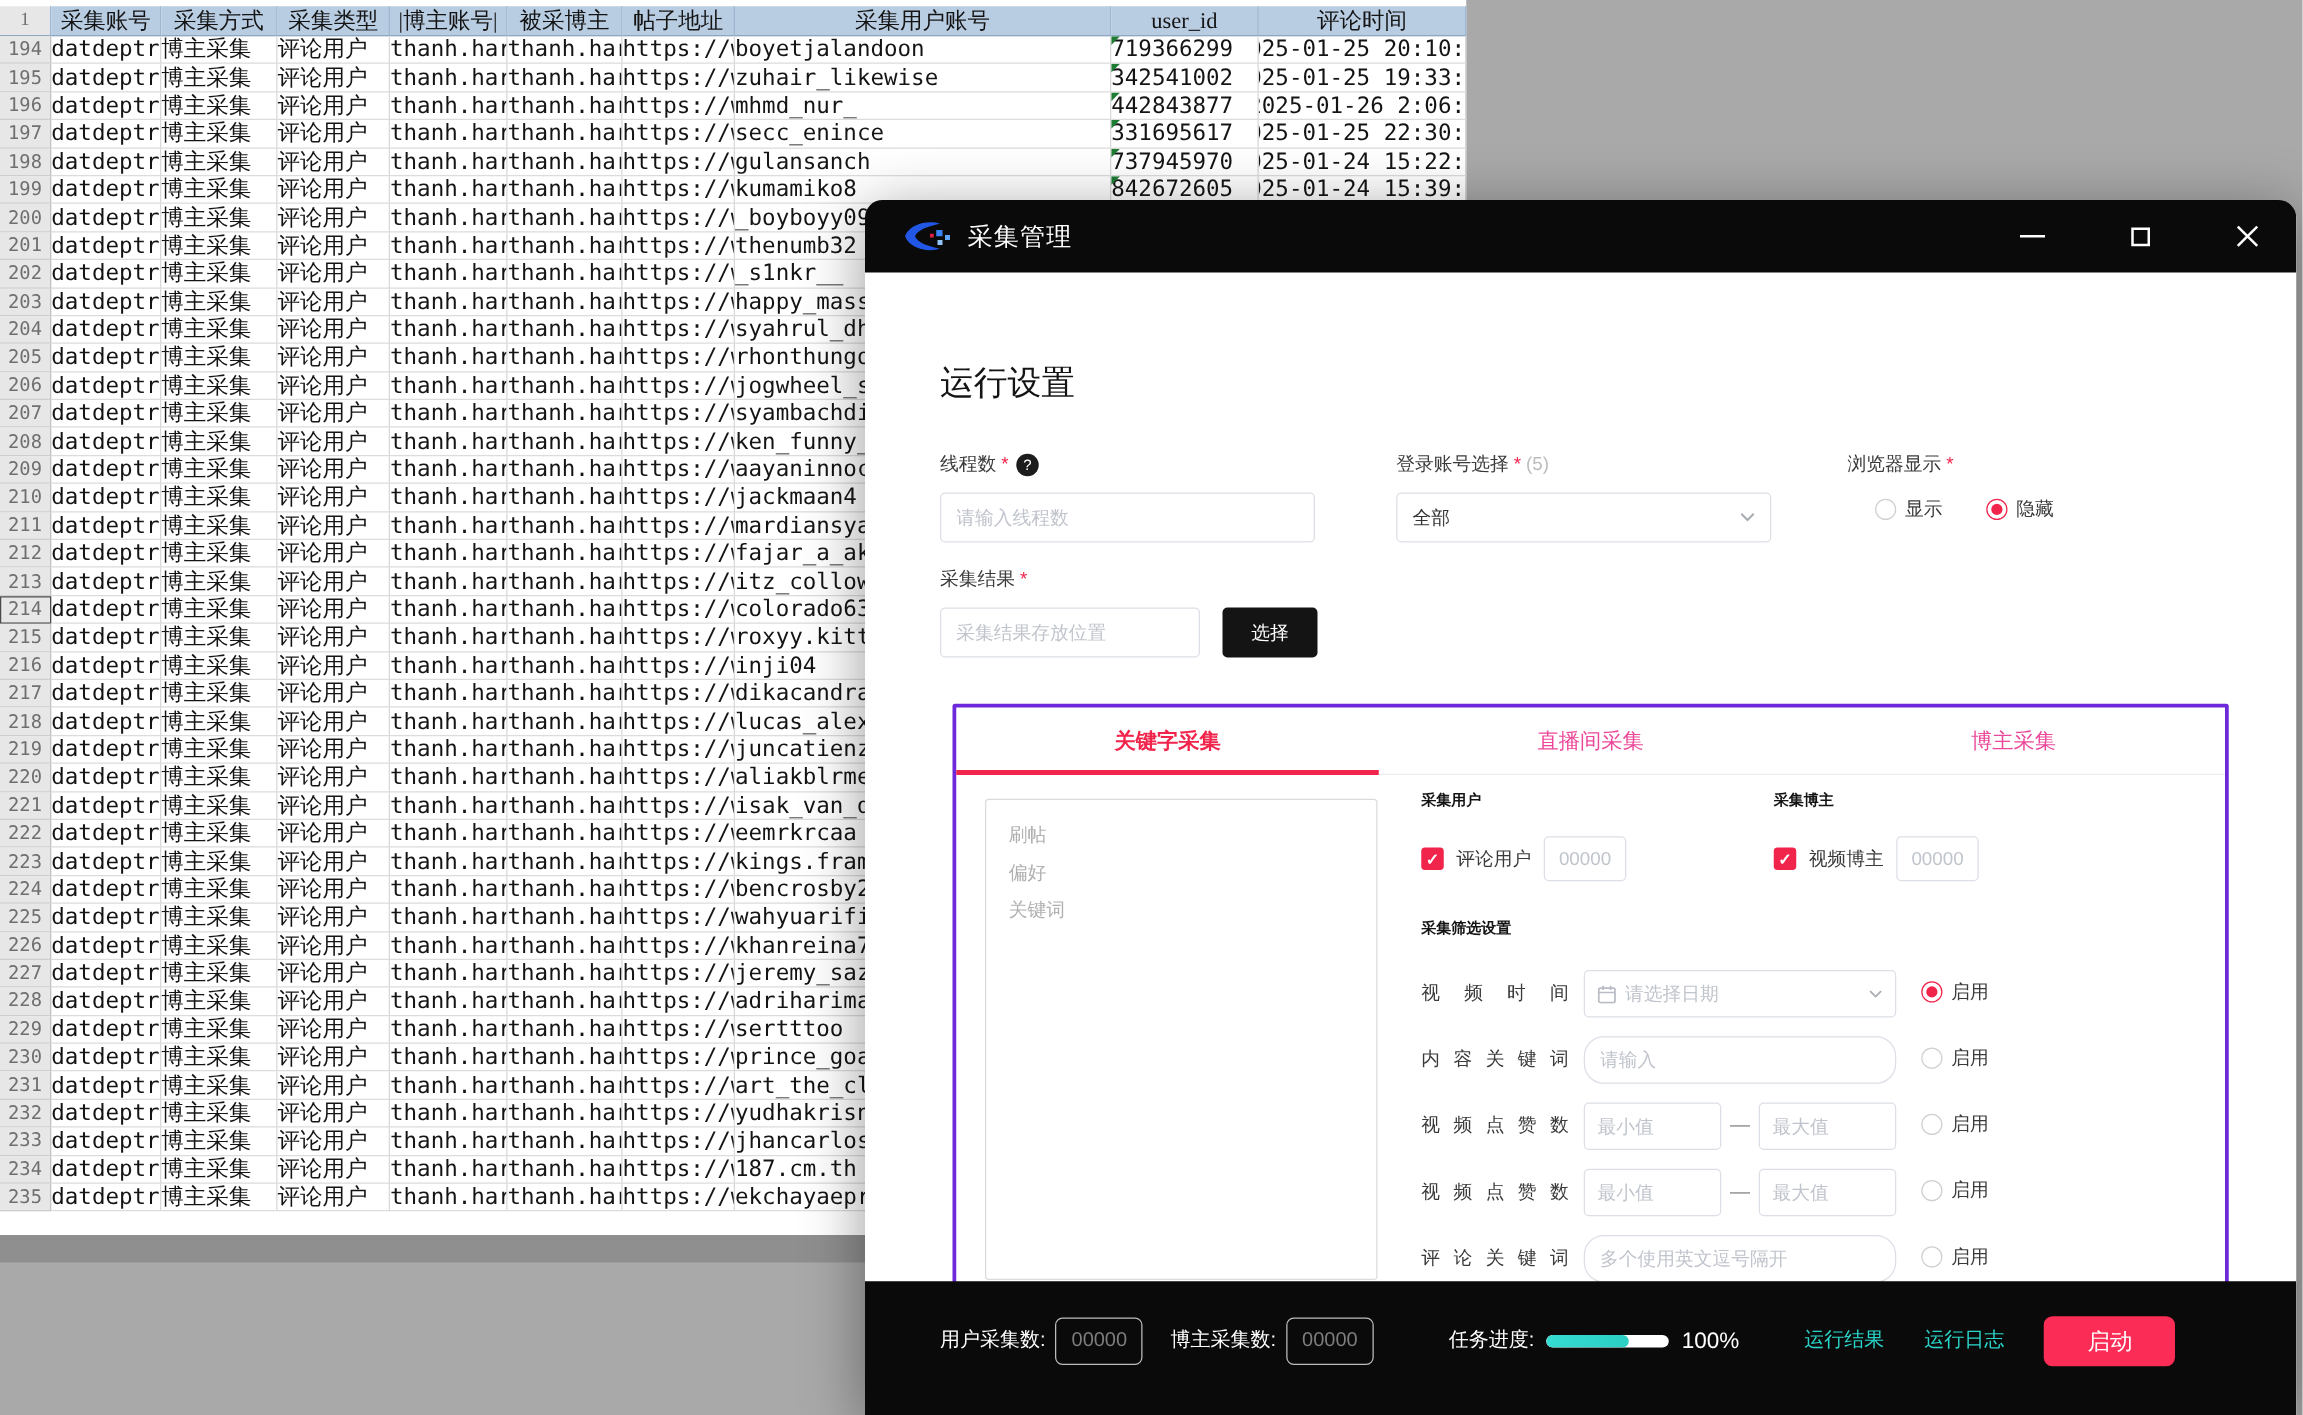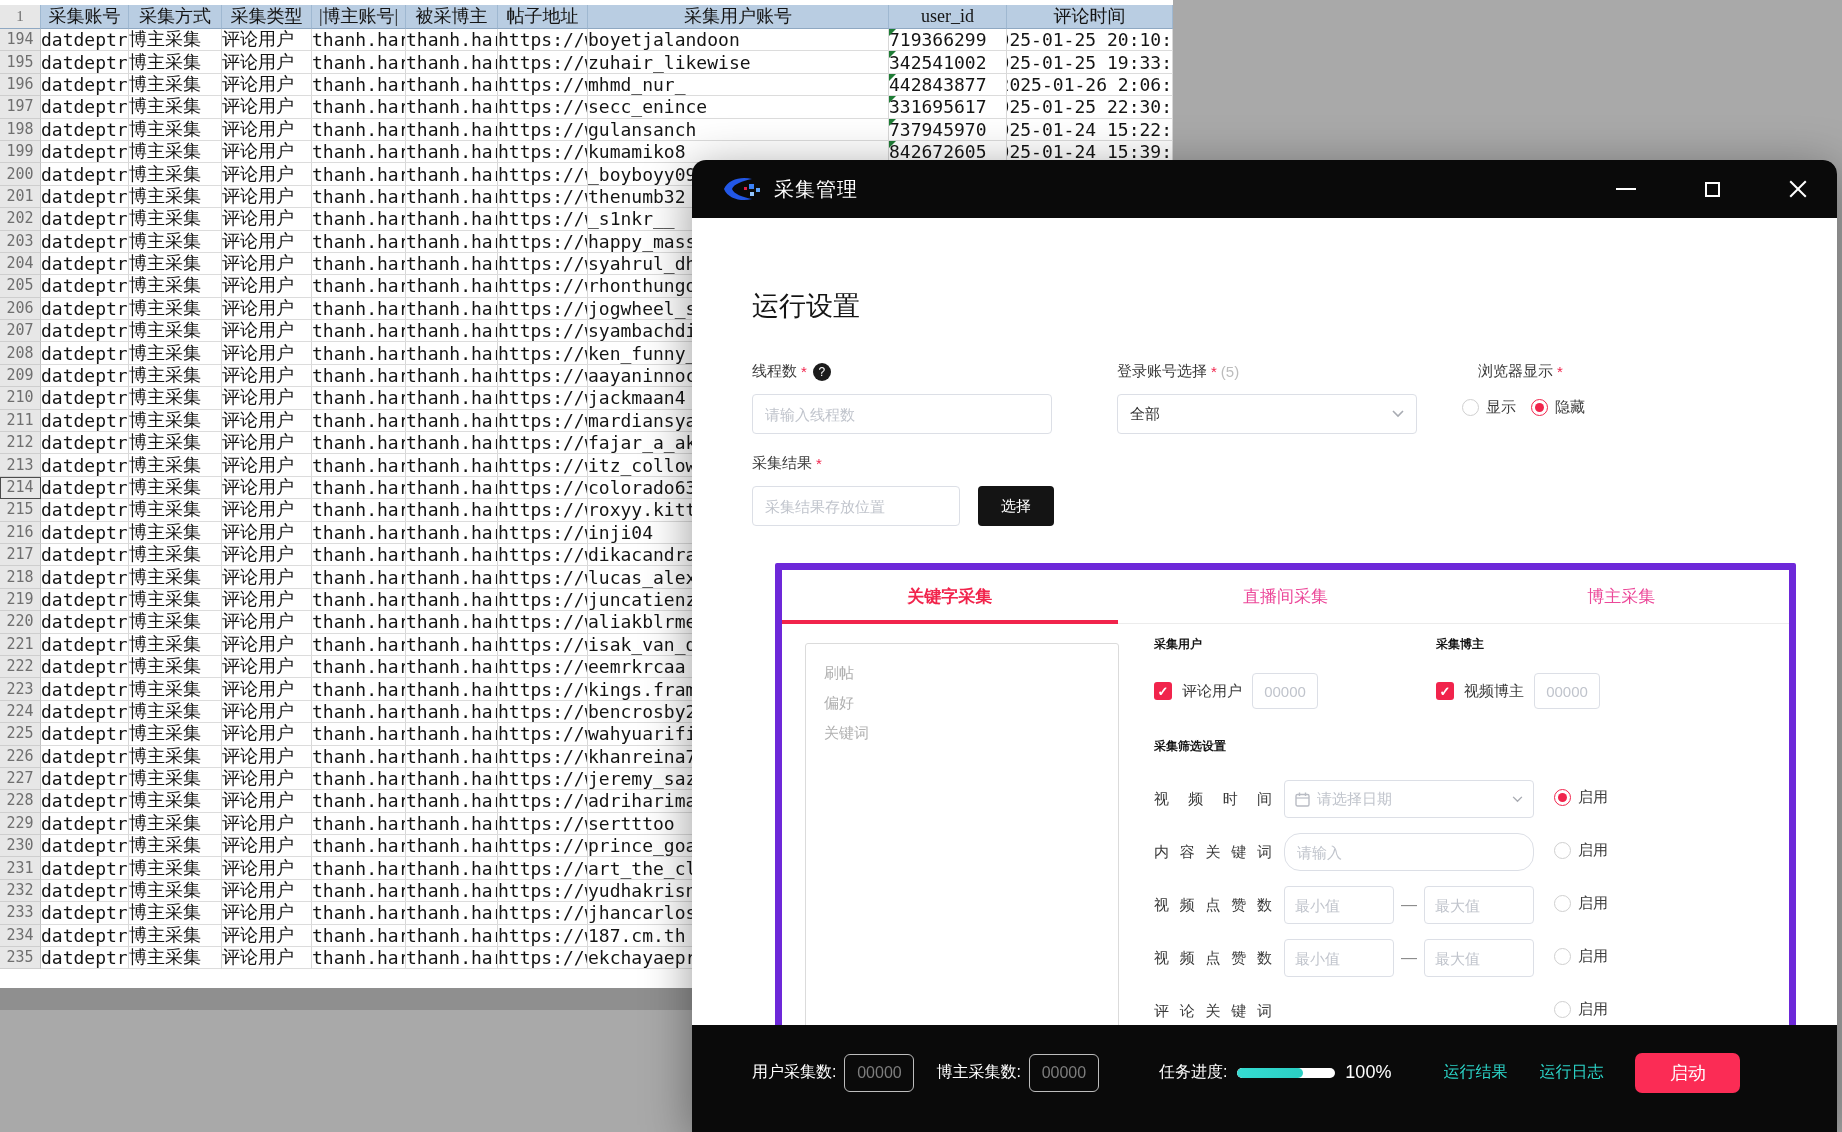--- a/index.html
+++ b/index.html
@@ -51,21 +51,21 @@
             align-items:center; padding:0 12px; font-size:15px; color:#333; cursor:pointer; }
   .chev { margin-left:auto; color:#a8abb2; }
   .radio { width:17px; height:17px; border-radius:50%; border:1.5px solid #d0d0d0; background:#fff;
            display:inline-flex; align-items:center; justify-content:center; flex:none; cursor:pointer; }
   .radio.on { border-color:#f1244c; }
   .radio.on .dot { width:9px; height:9px; border-radius:50%; background:#f1244c; }
   .ritem { display:flex; align-items:center; gap:7px; font-size:15px; color:#3a3a3a; }
   .btn-dark { position:absolute; background:#141414; color:#fff; border:none; border-radius:4px;
               height:40px; font-size:15px; cursor:pointer; font-family:"Liberation Sans", sans-serif; }
 
-  #secbox { position:absolute; left:70px; top:345px; width:1021px; height:492px; border:7px solid #6d28d9; border-radius:2px;margin-left:13px; }
+  #secbox { position:absolute; left:70px; top:345px; width:1021px; height:492px; border:3px solid #6d28d9; border-radius:2px; }
   #tabs { display:flex; height:54px; border-bottom:1px solid #ececec; }
   .tab { flex:1; display:flex; align-items:center; justify-content:center; font-size:17px; color:#ec4899;
          cursor:pointer; position:relative; }
   .tab.active { color:#f1244c; font-weight:700; }
   .tab.active::after { content:""; position:absolute; left:0; right:0; bottom:-1px; height:4px; background:#f1244c; }
 
   #kwpanel { position:absolute; left:23px; top:73px; width:314px; height:385px; border:1px solid #dbdbdb; border-radius:3px; }
   #kwpanel .pt { height:49px; border-bottom:1px solid #e3e3e3; display:flex; align-items:center;
                  padding:0 18px; font-size:15px; font-weight:700; color:#1a1a1a; }
   #kwpanel ul { list-style:none; padding:14px 18px; }
@@ -799,21 +799,21 @@
         <span class="req">*</span>
     </div>
 
     <input class="tin" style="position: absolute; left: 60px; top: 176px; width: 300px;" placeholder="请输入线程数">
     <div class="selbox" style="left:425px; top:176px; width:300px;">
       <span>全部</span>
       <svg class="chev" width="12" height="8" viewBox="0 0 12 8">
         <polyline points="1,1 6,6 11,1" fill="none" stroke="#a8abb2" stroke-width="1.6"></polyline>
         </svg>
     </div>
-    <div style="position:absolute; left:770px; top:180px; display:flex; gap:15px;align-items:center;">
+    <div style="position:absolute; left:808px; top:180px; display:flex; gap:35px;align-items:center;">
       <div class="ritem">
         <span class="radio">
             <span class="dot"></span>
           </span>
         <span>显示</span>
       </div>
       <div class="ritem">
         <span class="radio on">
             <span class="dot"></span>
           </span>
@@ -912,20 +912,23 @@
         <input class="tin" placeholder="最大值" style="">
       </div>
       <div class="ritem fradio" style="top:377px;">
         <span class="radio">
             <span class="dot"></span>
           </span>
         <span>启用</span>
       </div>
 
       <div class="frow-label" style="left:372px; top:422px;">评论关键词</div>
+      <div class="fctrl" style="top:422px;">
+        <input class="tin" placeholder="多个使用英文逗号隔开" style="">
+      </div>
       <div class="ritem fradio" style="top:430px;">
         <span class="radio">
             <span class="dot"></span>
           </span>
         <span>启用</span>
       </div>
 
       <div class="rpline"></div>
     </div>
   </div>

